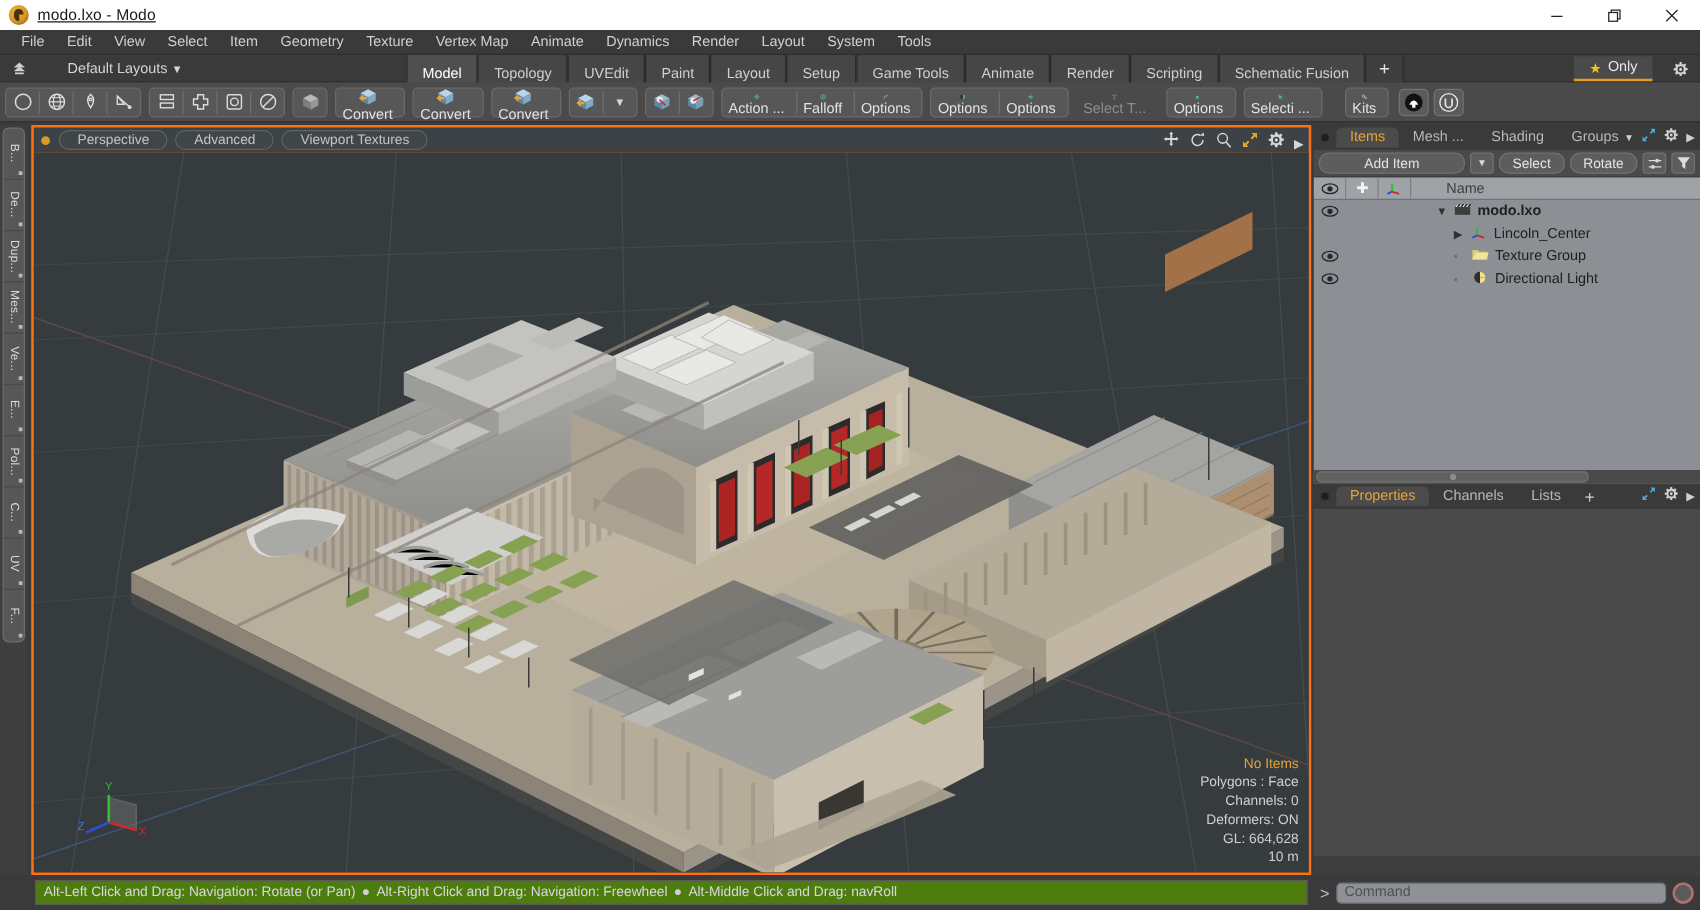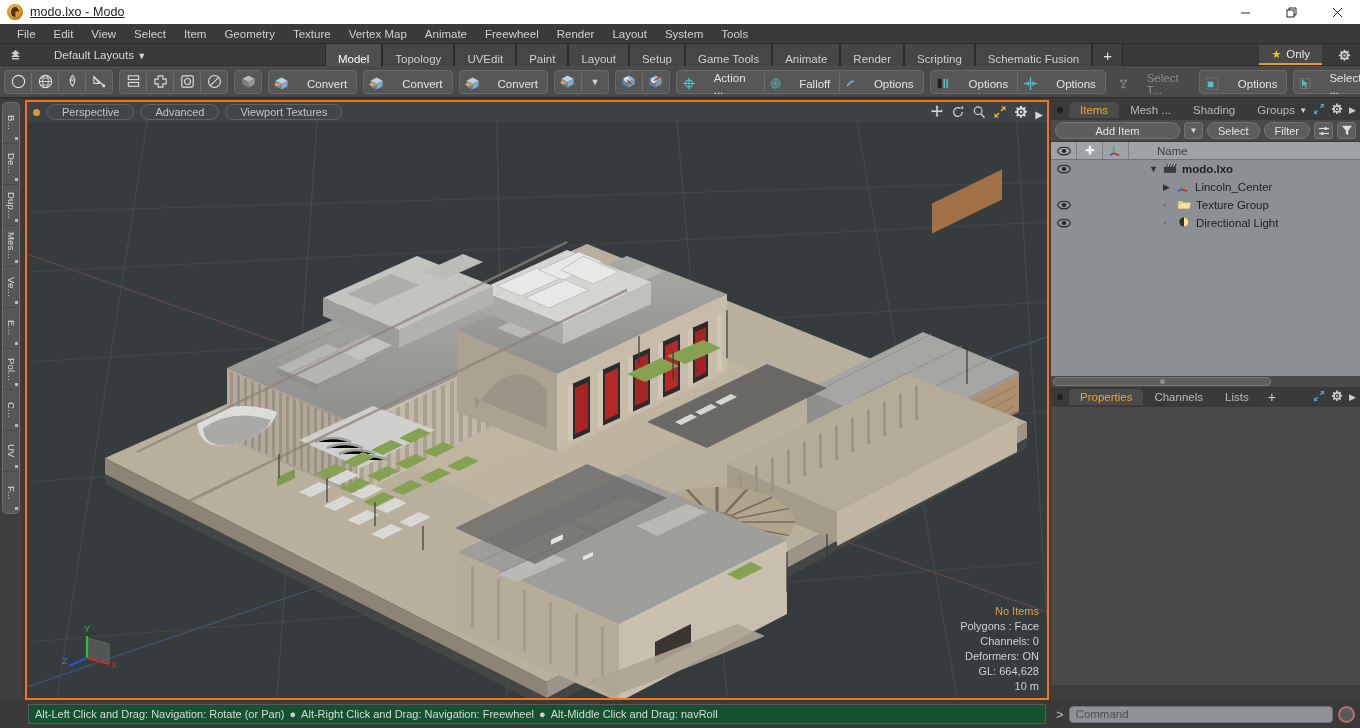--- a/index.html
+++ b/index.html
@@ -90,21 +90,21 @@
   .tgroup {
     display: flex; align-items: center; height: 24px;
     background: #575757; border: 1px solid #6a6a6a; border-radius: 4px;
     margin-right: 6px; padding: 0 1px;
   }
   .tgroup.flat { background: transparent; border-color: transparent; }
   .tbtn {
     height: 22px; min-width: 24px; display: flex; align-items: center; justify-content: center;
     padding: 0 3px; color: #d9d9d9; position: relative;
   }
-  .tbtn.labeled { padding: 4px 8px 0 4px; gap: 18px; font-size: 11.5px; color: #e2e2e2; }
+  .tbtn.labeled { padding: 4px 8px 0 4px; gap: 1px; font-size: 11.5px; color: #e2e2e2; flex-direction: column; }
   .tbtn.labeled.dim { color: #8e8e8e; }
   .sep { width: 1px; height: 18px; background: #6f6f6f; margin: 0 1px; }
   .cube-ico {
     width: 15px; height: 15px; flex: 0 0 auto;
   }
   
   .vstrip {
     position: absolute; left: 0; top: 100px; width: 22px; height: 600px;
     background: #3e3e3e;
   }
@@ -211,21 +211,21 @@
 
   .props-area { background: #4a4a4a; flex: 1 1 auto; }
 
   
   .statusbar {
     position: absolute; left: 0; bottom: 0; width: 1360px; height: 28px; background: #3a3a3a;
     display: flex; align-items: center;
   }
   .status-text {
     position: absolute; left: 28px; top: 4px; width: 1018px; height: 20px;
-    background: #14532d; border: 1px solid #5a5a5a; display: flex; align-items: center;
+    background: #4d7c0f; border: 1px solid #5a5a5a; display: flex; align-items: center;
     padding-left: 6px; font-size: 11px; color: #d8d8d8; white-space: nowrap; overflow: hidden;
   }
   .cmd-wrap {
     position: absolute; left: 1051px; top: 3px; width: 309px; height: 22px;
     display: flex; align-items: center; gap: 5px; padding: 0 5px;
   }
   .cmd-gt { color: #bdbdbd; font-size: 13px; }
   .cmd-input {
     flex: 1 1 auto; height: 17px; background: #8e9195; border: 1px solid #6e7175; border-radius: 4px;
     font-size: 11.5px; color: #46494d; padding: 0 6px; font-family: "Liberation Sans", sans-serif;
@@ -270,21 +270,21 @@
   <div class="menubar">
     <div class="menu-item">File</div>
     <div class="menu-item">Edit</div>
     <div class="menu-item">View</div>
     <div class="menu-item">Select</div>
     <div class="menu-item">Item</div>
     <div class="menu-item">Geometry</div>
     <div class="menu-item">Texture</div>
     <div class="menu-item">Vertex Map</div>
     <div class="menu-item">Animate</div>
-    <div class="menu-item">Freewheel</div>
+    <div class="menu-item">Dynamics</div>
     <div class="menu-item">Render</div>
     <div class="menu-item">Layout</div>
     <div class="menu-item">System</div>
     <div class="menu-item">Tools</div>
   </div>
 
   <div class="layoutbar">
     <div class="home-btn">
       <svg width="13" height="13" viewBox="0 0 13 13">
         <polygon points="6.5,2 11,6 2,6" fill="#cfcfcf"></polygon>
@@ -1019,21 +1019,21 @@
             </svg>
         </span>
         <span style="font-size:9px;">▶</span>
       </div>
     </div>
 
     <div class="items-toolrow">
       <div class="btn-pill grow">Add Item</div>
       <div class="btn-sq" style="font-size:8px;">▼</div>
       <div class="btn-pill">Select</div>
-      <div class="btn-pill">Filter</div>
+      <div class="btn-pill">Rotate</div>
       <div class="btn-sq">
         <svg width="12" height="10" viewBox="0 0 14 12">
           <line x1="1" y1="3" x2="13" y2="3" stroke="#dcdcdc" stroke-width="1.4"></line>
           <line x1="1" y1="9" x2="13" y2="9" stroke="#dcdcdc" stroke-width="1.4"></line>
           <circle cx="9" cy="3" r="1.8" fill="#dcdcdc"></circle>
             <circle cx="5" cy="9" r="1.8" fill="#dcdcdc"></circle>
         </svg>
       </div>
       <div class="btn-sq">
         <svg width="12" height="11" viewBox="0 0 14 13">

